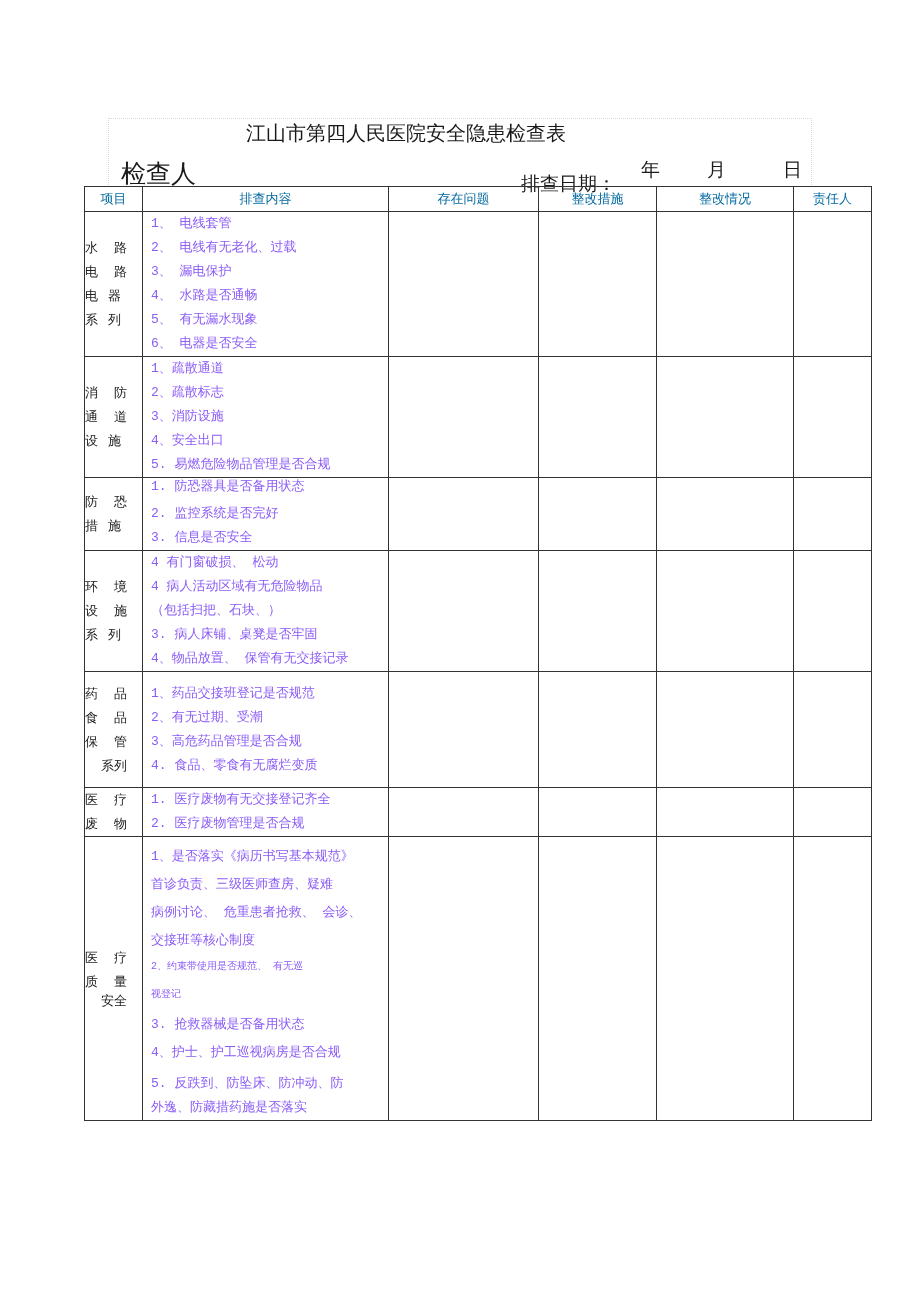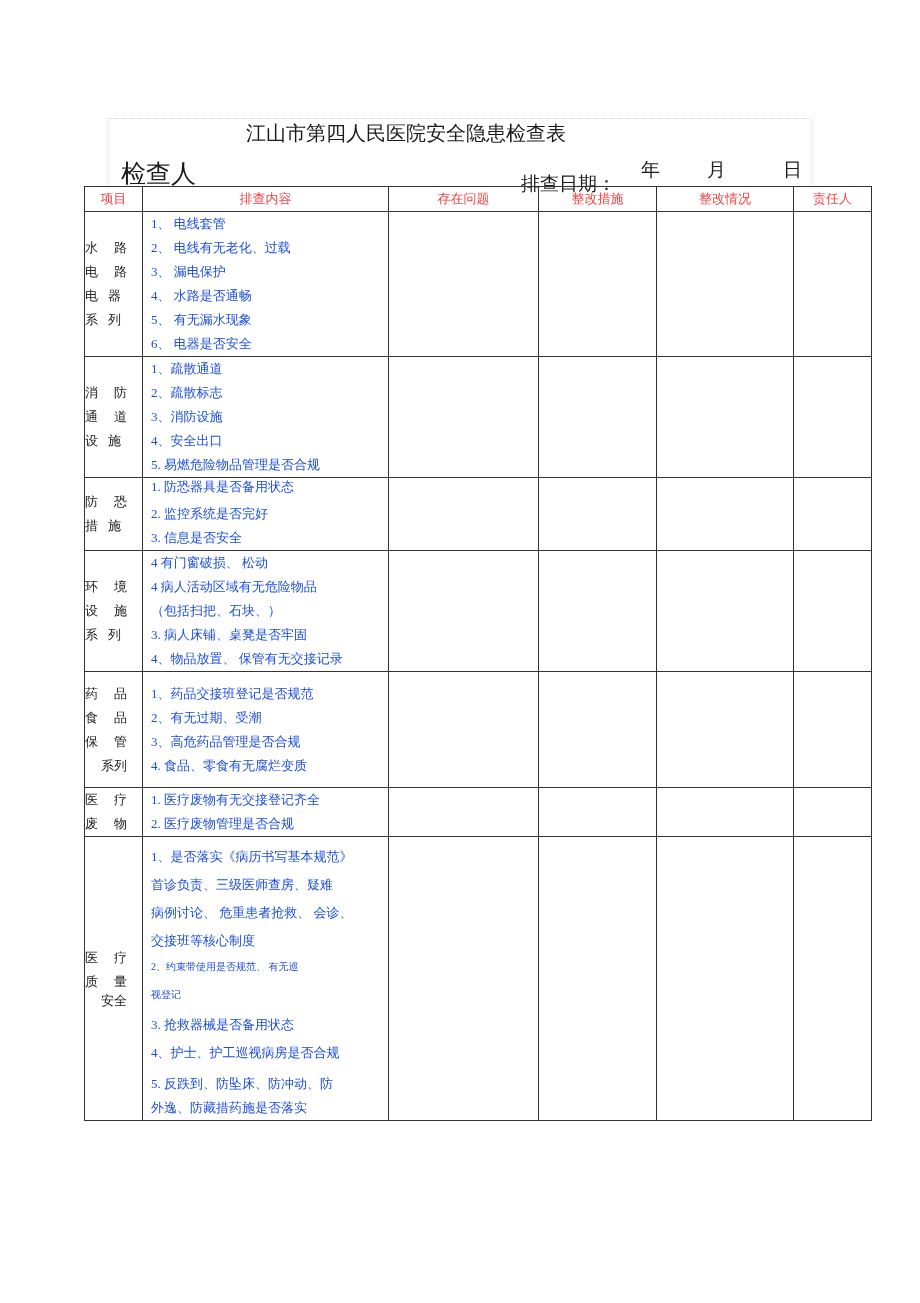--- a/index.html
+++ b/index.html
@@ -24,30 +24,30 @@
     table.check {
       position: absolute; left: 84px; top: 186px;
       border-collapse: collapse; table-layout: fixed;
       width: 787px;
     }
     table.check td, table.check th {
       border: 1px solid #333; padding: 0; vertical-align: top;
     }
     table.check th {
       font-weight: normal; font-size: 13px; height: 24px; text-align: center; vertical-align: middle;
-      font-family: "DejaVu Serif", "Liberation Serif", serif; color: #ef4444;
+      font-family: "DejaVu Serif", "Liberation Serif", serif; color: #0369a1;
     }
     .cat {
       font-family: "DejaVu Sans", "Liberation Sans", sans-serif; font-size: 13px; color: #222;
       padding-left: 6px; vertical-align: middle !important;
     }
     .cat-line { display: flex; justify-content: space-between; width: 42px; height: 24px; line-height: 24px; }
     .cat-line.tight { justify-content: flex-start; gap: 10px; }
     .cat-line.plain { justify-content: flex-end; }
-    .items { font-family: Liberation Serif, serif; font-size: 13px; color: #1d4ed8; padding-left: 8px !important; margin-top: 47px; }
+    .items { font-family: Liberation Mono, monospace; font-size: 13px; color: #8b5cf6; padding-left: 8px !important; margin-top: 47px; }
     .item { height: 24px; line-height: 24px; white-space: nowrap; }
     .item.small { font-size: 10px; height: 34px; line-height: 24px; }
     .item.tall { height: 28px; line-height: 28px; }
     .empty { }
   </style>
 </head>
 <body>
 
 <div class="header-frame"></div>
 <div class="title serif">江山市第四人民医院安全隐患检查表</div>

